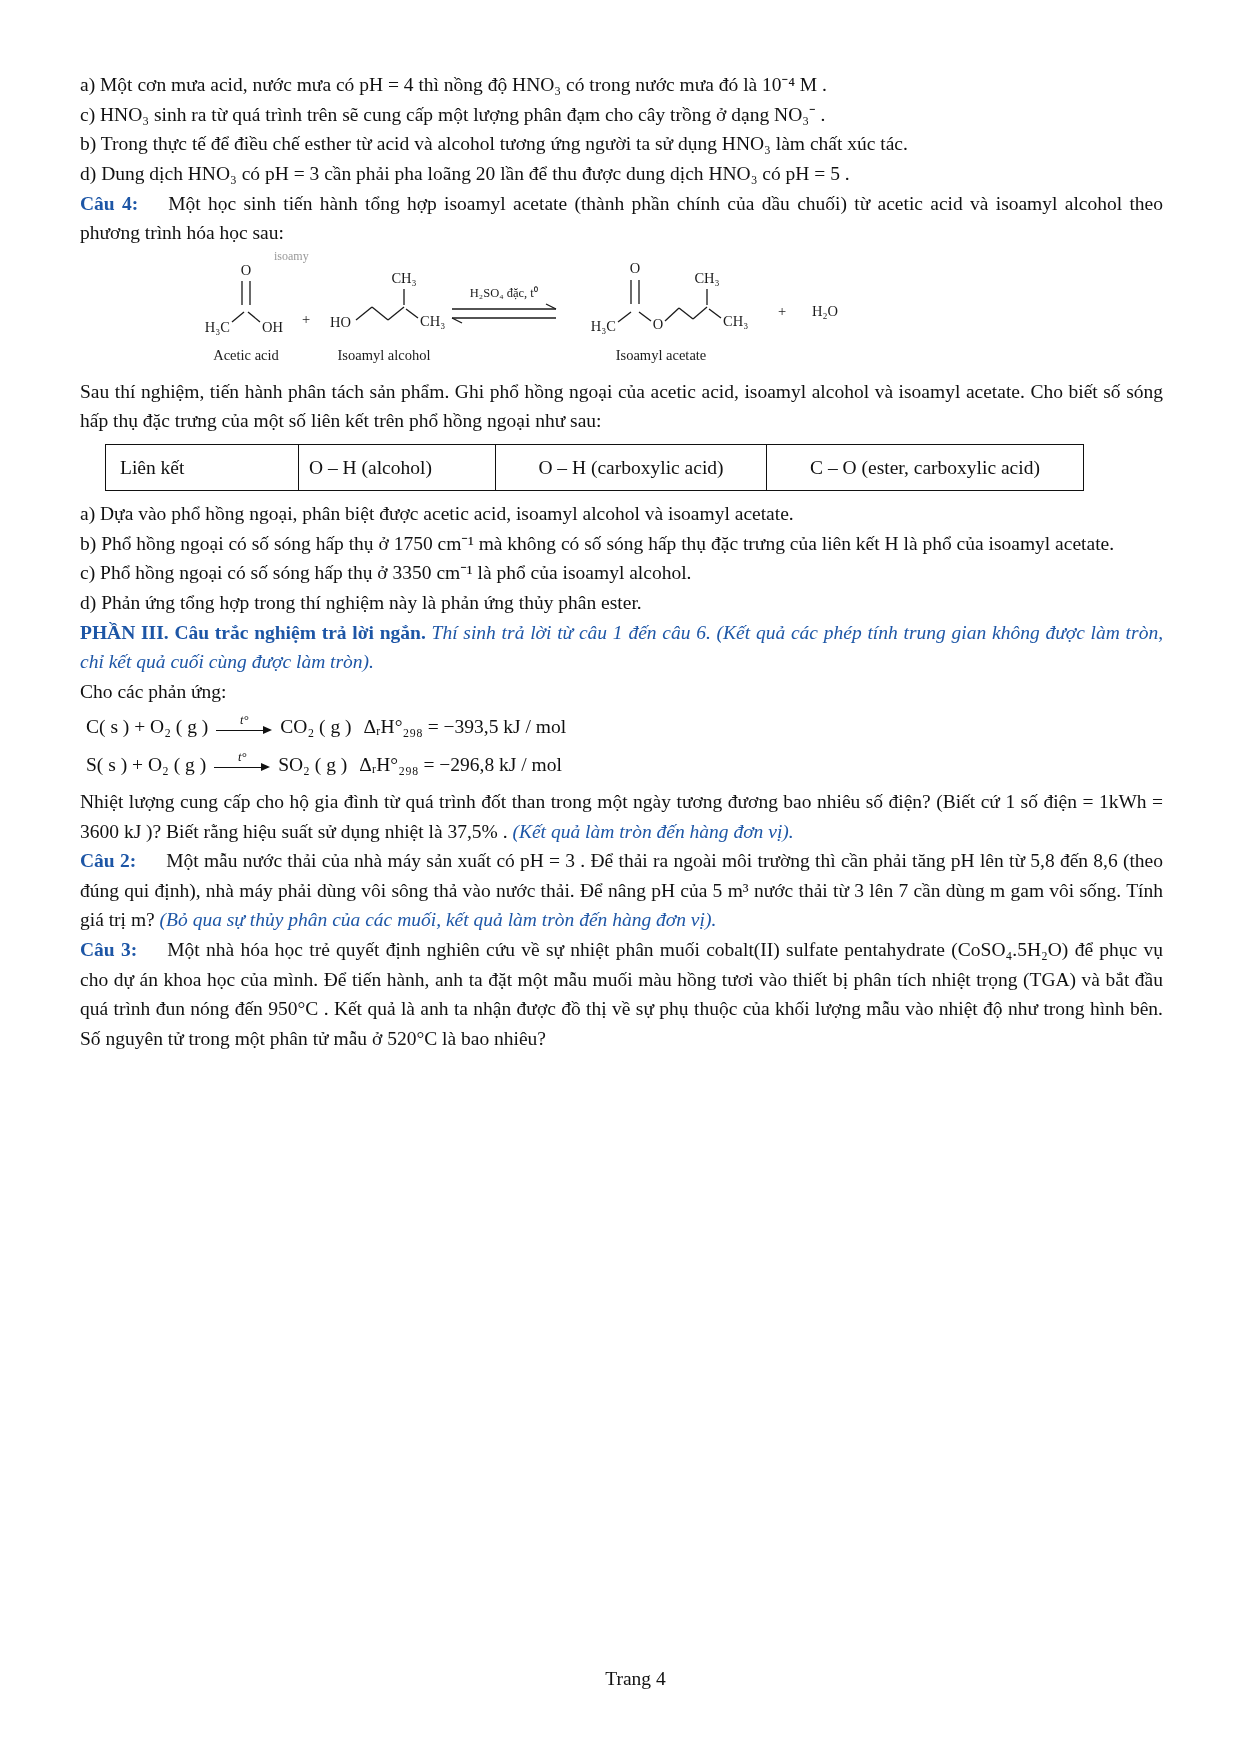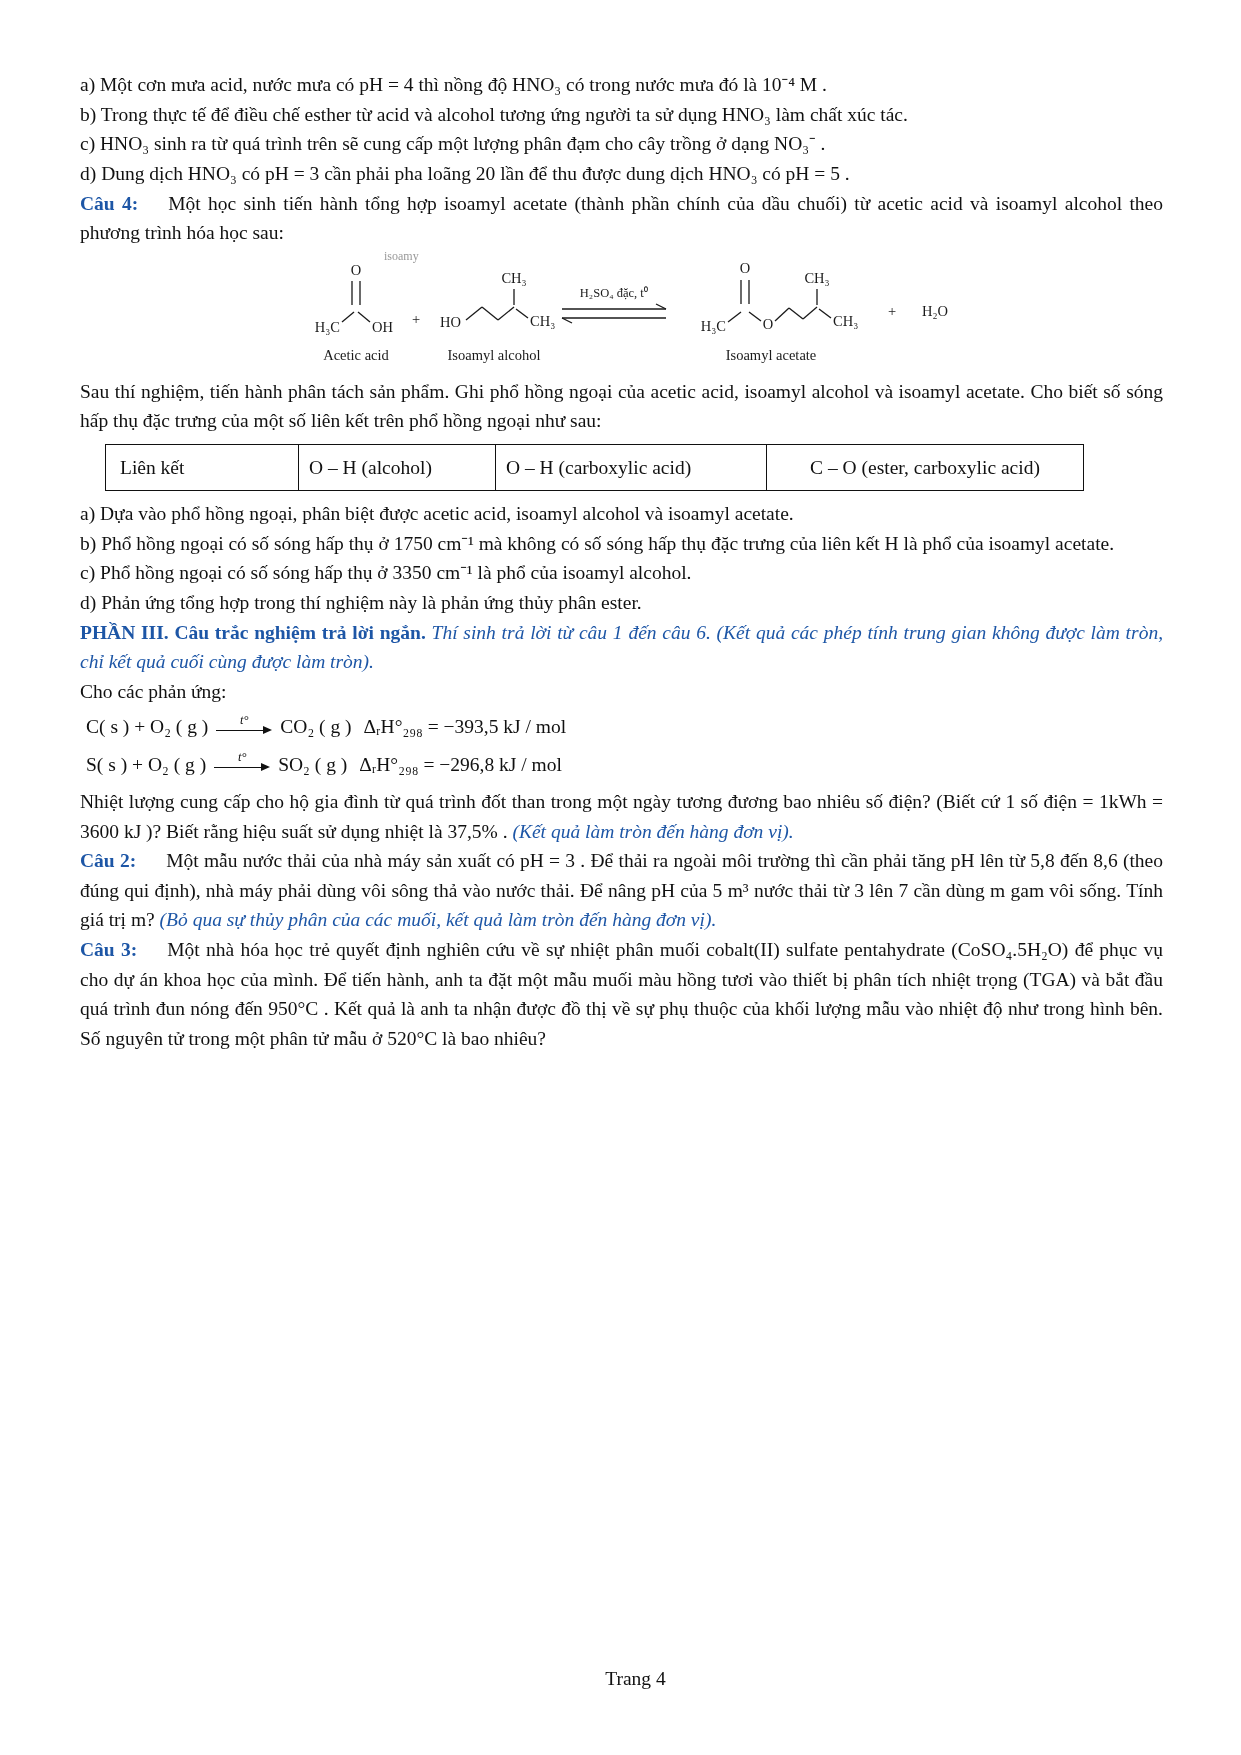--- a/index.html
+++ b/index.html
@@ -17,55 +17,55 @@
     padding: 70px 78px 0 80px;
     box-sizing: border-box;
     border-radius: 13px;
   }
   p.doc { margin: 0; text-align: justify; line-height: 1.52; }
   .qlabel { font-weight: 700; color: #1d56a6; }
   .qlabel.tab { margin-right: 30px; }
   .blue-italic { font-style: italic; color: #1d56a6; }
   .part3 { margin-top: 28px; }
 
-  .scheme-wrap { margin: 2px 0 2px 104px; text-align: center; }
+  .scheme-wrap { margin: 2px 0 2px 104px; }
   .scheme-wrap svg text { fill: #1a1a1a; font-family: "Liberation Serif", serif; font-size: 14.5px; }
   .scheme-wrap svg text.cond-t { font-size: 12.5px; }
   .scheme-wrap svg text.caption { font-size: 14.5px; }
   .scheme-wrap svg text.cropped { fill: #999999; font-size: 12px; }
   .scheme-wrap svg line { stroke: #1a1a1a; stroke-width: 1.3; }
 
   .ir-table { border-collapse: collapse; margin: 8px 0 8px 25px; }
   .ir-table td { border: 1.5px solid #111111; vertical-align: middle; padding: 8px 10px; }
   .ir-table tr.hdr { height: 46px; }
   .ir-table tr.val { height: 62px; }
   .ir-table .c1 { width: 168px; text-align: left; padding-left: 14px; }
   .ir-table .c2 { width: 176px; text-align: left; }
-  .ir-table .c3 { width: 250px; }
+  .ir-table .c3 { width: 250px; text-align: center; }
   .ir-table .c4 { width: 296px; text-align: center; }
 
   .eq-row { display: flex; align-items: center; margin: 6px 0 8px 6px; line-height: 1.5; }
   .eq-dh { margin-left: 12px; }
   .rxn-arrow { position: relative; display: inline-block; width: 56px; height: 28px; margin: 0 8px; }
   .rxn-arrow::before { content: ""; position: absolute; left: 0; right: 3px; top: 17px; border-top: 1.4px solid #111; }
   .rxn-arrow::after { content: ""; position: absolute; right: 0; top: 13.2px; width: 0; height: 0;
        border-left: 9px solid #111; border-top: 4.5px solid transparent; border-bottom: 4.5px solid transparent; }
   .rxn-arrow .cond { position: absolute; left: 50%; top: -2px; transform: translateX(-50%);
        font-size: 12.5px; font-style: italic; white-space: nowrap; }
 
   .footer { position: absolute; top: 1668px; left: 15px; width: 1241px; text-align: center; }
 </style>
 </head>
 <body>
 
 <div class="page">
 
   <p class="doc"><span>a)</span> <span>Một cơn mưa acid, nước mưa có pH = 4 thì nồng độ HNO₃ có trong nước mưa đó là 10⁻⁴ M .</span></p>
+  <p class="doc"><span>c)</span> <span>HNO₃ sinh ra từ quá trình trên sẽ cung cấp một lượng phân đạm cho cây trồng ở dạng NO₃⁻ .</span></p>
   <p class="doc"><span>b)</span> <span>Trong thực tế để điều chế esther từ acid và alcohol tương ứng người ta sử dụng HNO₃ làm chất xúc tác.</span></p>
-  <p class="doc"><span>c)</span> <span>HNO₃ sinh ra từ quá trình trên sẽ cung cấp một lượng phân đạm cho cây trồng ở dạng NO₃⁻ .</span></p>
   <p class="doc"><span>d)</span> <span>Dung dịch HNO₃ có pH = 3 cần phải pha loãng 20 lần để thu được dung dịch HNO₃ có pH = 5 .</span></p>
 
   <p class="doc"><span class="qlabel tab">Câu 4:</span><span>Một học sinh tiến hành tổng hợp isoamyl acetate (thành phần chính của dầu chuối) từ acetic acid và isoamyl alcohol theo phương trình hóa học sau:</span></p>
 
   <div class="scheme-wrap">
     <svg width="760" height="120" viewBox="0 0 760 120">
       <text class="cropped" x="90" y="10">isoamy</text>
 
       <g>
         <text x="62" y="25" text-anchor="middle">O</text>

